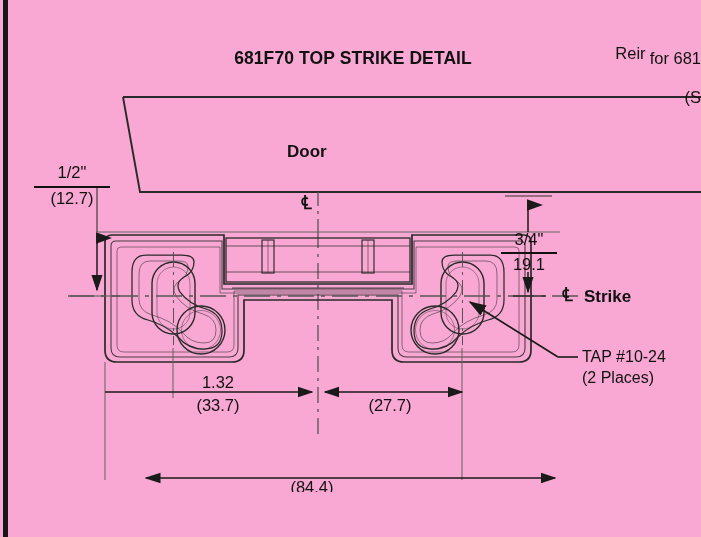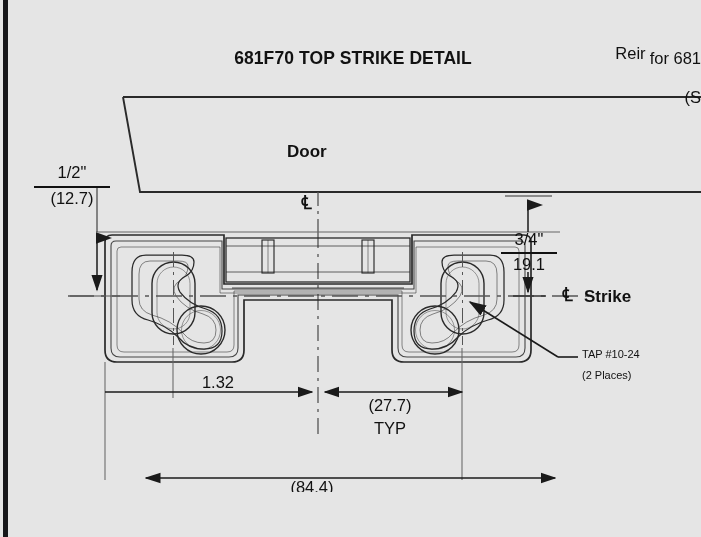--- a/index.html
+++ b/index.html
@@ -4,21 +4,21 @@
 <style>
   html, body {
     margin: 0;
     padding: 0;
     background: #ffffff;
   }
   #page {
     position: relative;
     width: 701px;
     height: 537px;
-    background: #e5e5e5;
+    background: #f9a8d4;
     overflow: hidden;
     font-family: "Liberation Sans", sans-serif;
     color: #111111;
   }
   #scan-edge {
     position: absolute;
     left: 3px;
     top: 0;
     width: 5px;
     height: 537px;
@@ -48,21 +48,21 @@
   }
   .strike-label {
     font-weight: bold;
     font-size: 17px;
   }
   .dim {
     font-size: 16.5px;
     text-align: center;
   }
   .note {
-    font-size: 11px;
+    font-size: 16px;
   }
   .right-note {
     font-size: 16.5px;
     text-align: right;
   }
   .cl-sym {
     position: absolute;
     font-weight: bold;
     font-size: 19px;
     line-height: 1;
@@ -301,19 +301,19 @@
   <div class="frac-bar" style="left:501px; top:252px; width:56px;"></div>
   <div class="txt dim" style="left:503px; top:255px; width:52px;">19.1</div>
 
   <div class="cl-sym" style="left:562px; top:285px;">℄</div>
   <div class="txt strike-label" style="left:584px; top:287px;">Strike</div>
 
   <div class="txt note" style="left:582px; top:348px;">TAP #10-24</div>
   <div class="txt note" style="left:582px; top:369px;">(2 Places)</div>
 
   <div class="txt dim" style="left:178px; top:373px; width:80px;">1.32</div>
+  <div class="txt dim" style="left:178px; top:396px; width:80px;">(33.7)</div>
 
   <div class="txt dim" style="left:350px; top:396px; width:80px;">(27.7)</div>
-  <div class="txt dim" style="left:350px; top:419px; width:80px;">TYP</div>
 
   <div class="txt dim" style="left:272px; top:478px; width:80px; overflow:hidden; height:14px;">(84.4)</div>
 
 </div>
 
 </body></html>

